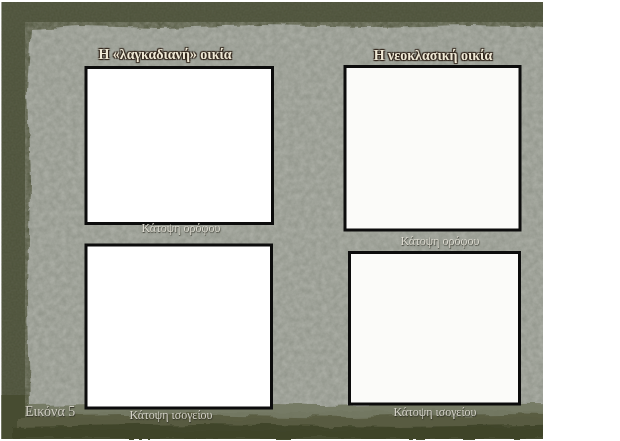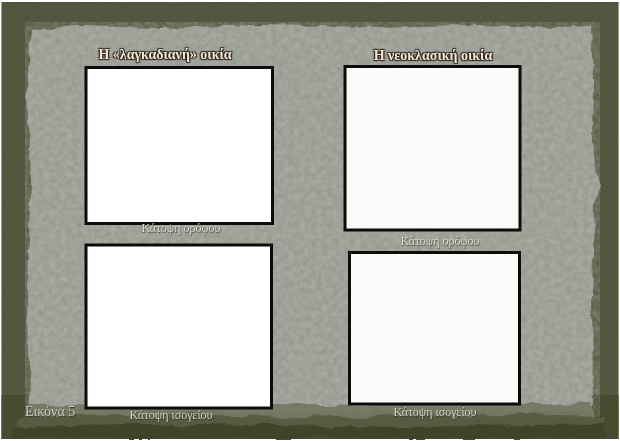--- a/index.html
+++ b/index.html
@@ -1,16 +1,16 @@
 <!DOCTYPE html>
 <html><head>
 <meta charset="utf-8">
 <style>
   html,body{margin:0;padding:0;background:#fff;}
-  #slide{position:relative;width:620px;height:441px;overflow:hidden;font-family:"Liberation Serif",serif;}
+  #slide{position:relative;width:543px;height:441px;overflow:hidden;font-family:"Liberation Serif",serif;}
 </style>
 </head>
 <body>
 <div id="slide">
 <svg width="620" height="441" viewBox="0 0 620 441" xmlns="http://www.w3.org/2000/svg">
 <defs>
   <filter id="rough" x="-5%" y="-5%" width="110%" height="110%">
     <feTurbulence type="fractalNoise" baseFrequency="0.055" numOctaves="3" seed="8" result="n"></feTurbulence>
     <feDisplacementMap in="SourceGraphic" in2="n" scale="6"></feDisplacementMap>
   </filter>

